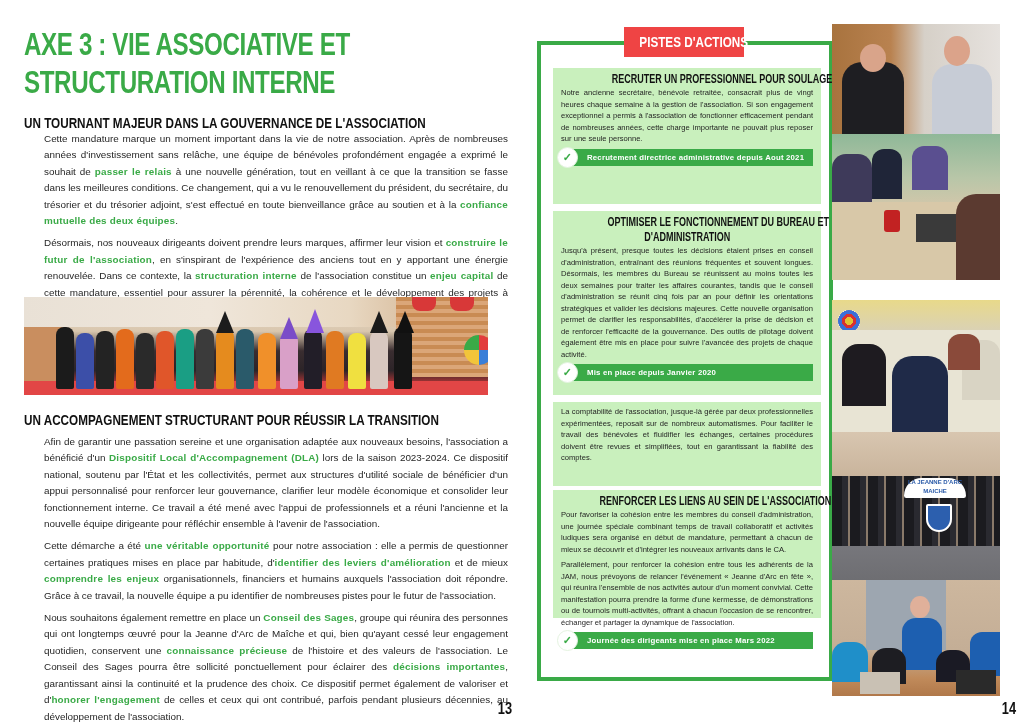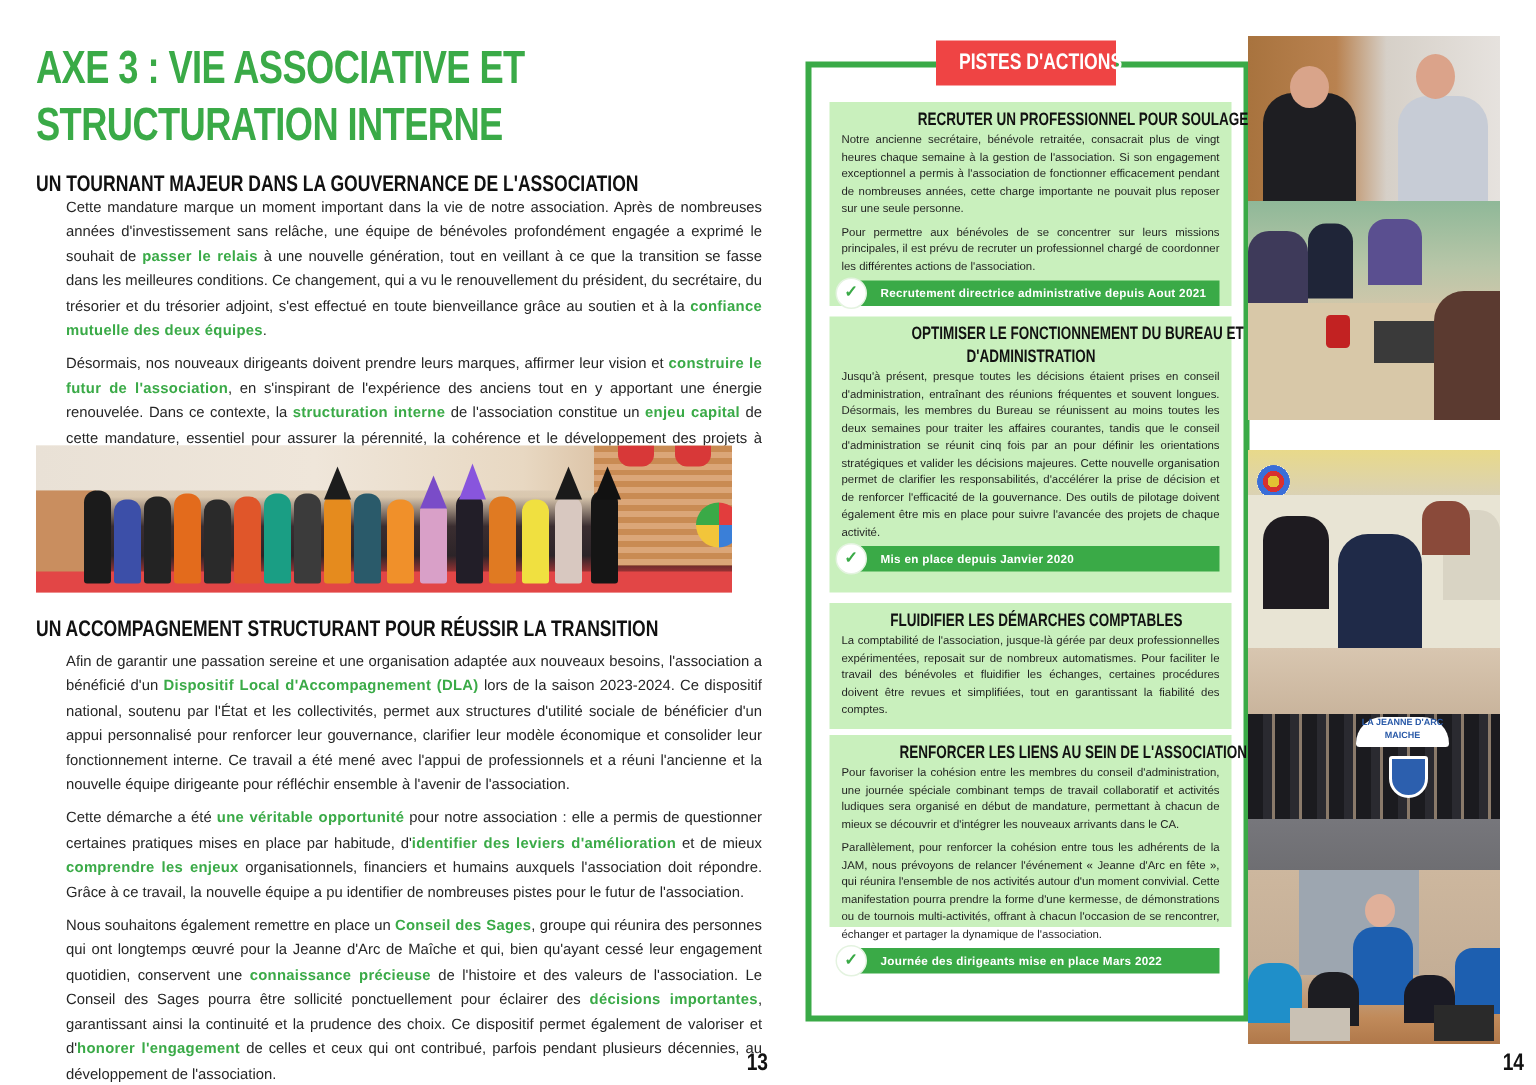--- a/index.html
+++ b/index.html
@@ -131,21 +131,20 @@
   <div class="page-num" style="left:496px;">13</div>
 </div>
 
 <div class="frame"></div>
 <div class="frame-tab"><span>PISTES D'ACTIONS</span></div>
 
 <div class="card" style="top:68px;height:136px;">
   <div class="card-title"><span>RECRUTER UN PROFESSIONNEL POUR SOULAGER LES BÉNÉVOLES</span></div>
   <div class="card-text">
     <p>Notre ancienne secrétaire, bénévole retraitée, consacrait plus de vingt heures chaque semaine à la gestion de l'association. Si son engagement exceptionnel a permis à l'association de fonctionner efficacement pendant de nombreuses années, cette charge importante ne pouvait plus reposer sur une seule personne.</p>
-    <p>Pour permettre aux bénévoles de se concentrer sur leurs missions principales, il est prévu de recruter un professionnel chargé de coordonner les différentes actions de l'association.</p>
   </div>
   <div class="badge">
     <span class="check">✓</span>
     <span>Recrutement directrice administrative depuis Aout 2021</span>
   </div>
 </div>
 
 <div class="card" style="top:211px;height:184px;">
   <div class="card-title">
     <span>OPTIMISER LE FONCTIONNEMENT DU BUREAU ET DU CONSEIL</span><br>
@@ -154,21 +153,20 @@
   <div class="card-text">
     <p>Jusqu'à présent, presque toutes les décisions étaient prises en conseil d'administration, entraînant des réunions fréquentes et souvent longues. Désormais, les membres du Bureau se réunissent au moins toutes les deux semaines pour traiter les affaires courantes, tandis que le conseil d'administration se réunit cinq fois par an pour définir les orientations stratégiques et valider les décisions majeures. Cette nouvelle organisation permet de clarifier les responsabilités, d'accélérer la prise de décision et de renforcer l'efficacité de la gouvernance. Des outils de pilotage doivent également être mis en place pour suivre l'avancée des projets de chaque activité.</p>
   </div>
   <div class="badge">
     <span class="check">✓</span>
     <span>Mis en place depuis Janvier 2020</span>
   </div>
 </div>
 
 <div class="card" style="top:402px;height:84px;">
-  <div class="card-title"><span>FLUIDIFIER LES DÉMARCHES COMPTABLES</span></div>
   <div class="card-text">
     <p>La comptabilité de l'association, jusque-là gérée par deux professionnelles expérimentées, reposait sur de nombreux automatismes. Pour faciliter le travail des bénévoles et fluidifier les échanges, certaines procédures doivent être revues et simplifiées, tout en garantissant la fiabilité des comptes.</p>
   </div>
 </div>
 
 <div class="card" style="top:490px;height:128px;">
   <div class="card-title"><span>RENFORCER LES LIENS AU SEIN DE L'ASSOCIATION</span></div>
   <div class="card-text">
     <p>Pour favoriser la cohésion entre les membres du conseil d'administration, une journée spéciale combinant temps de travail collaboratif et activités ludiques sera organisé en début de mandature, permettant à chacun de mieux se découvrir et d'intégrer les nouveaux arrivants dans le CA.</p>
     <p>Parallèlement, pour renforcer la cohésion entre tous les adhérents de la JAM, nous prévoyons de relancer l'événement « Jeanne d'Arc en fête », qui réunira l'ensemble de nos activités autour d'un moment convivial. Cette manifestation pourra prendre la forme d'une kermesse, de démonstrations ou de tournois multi-activités, offrant à chacun l'occasion de se rencontrer, échanger et partager la dynamique de l'association.</p>

